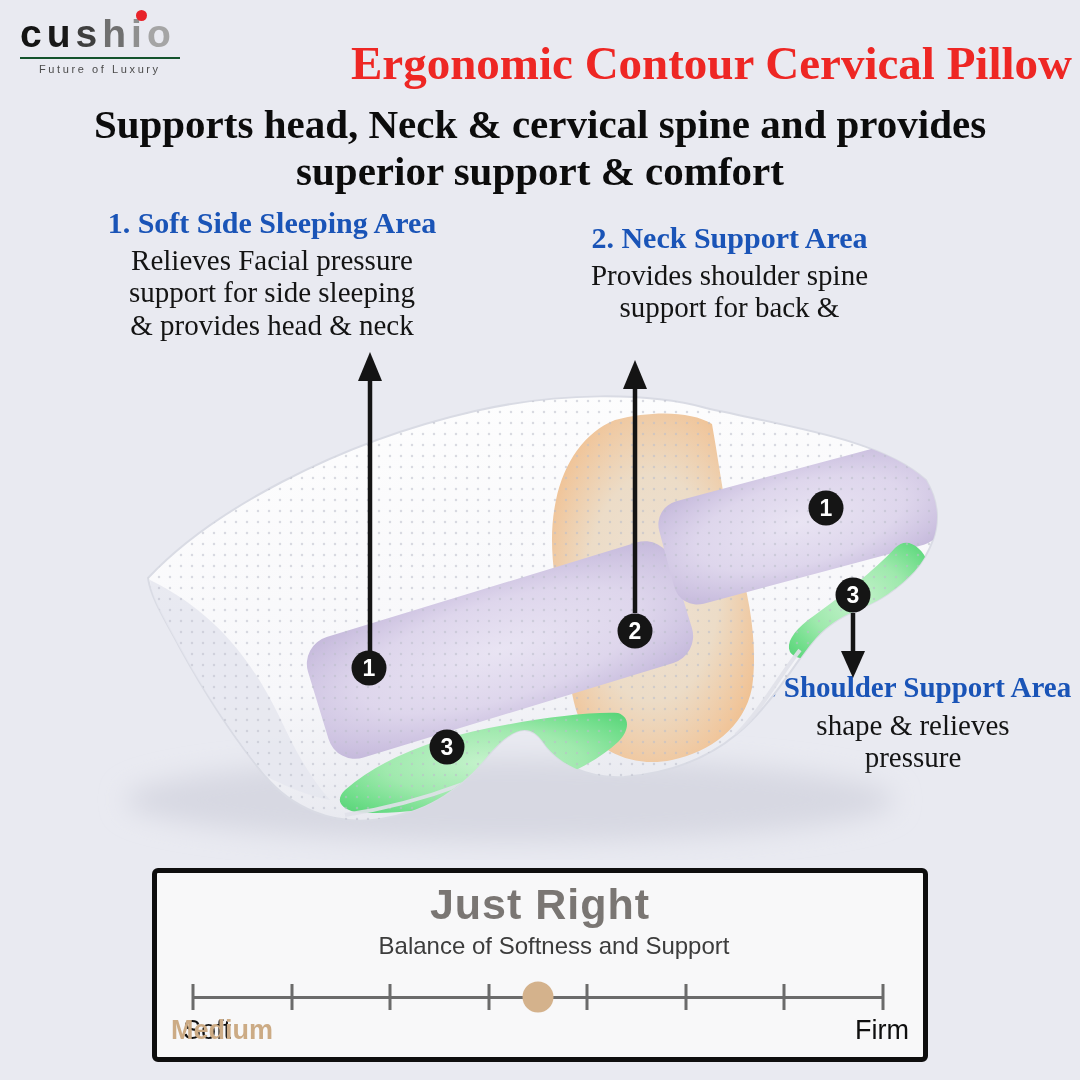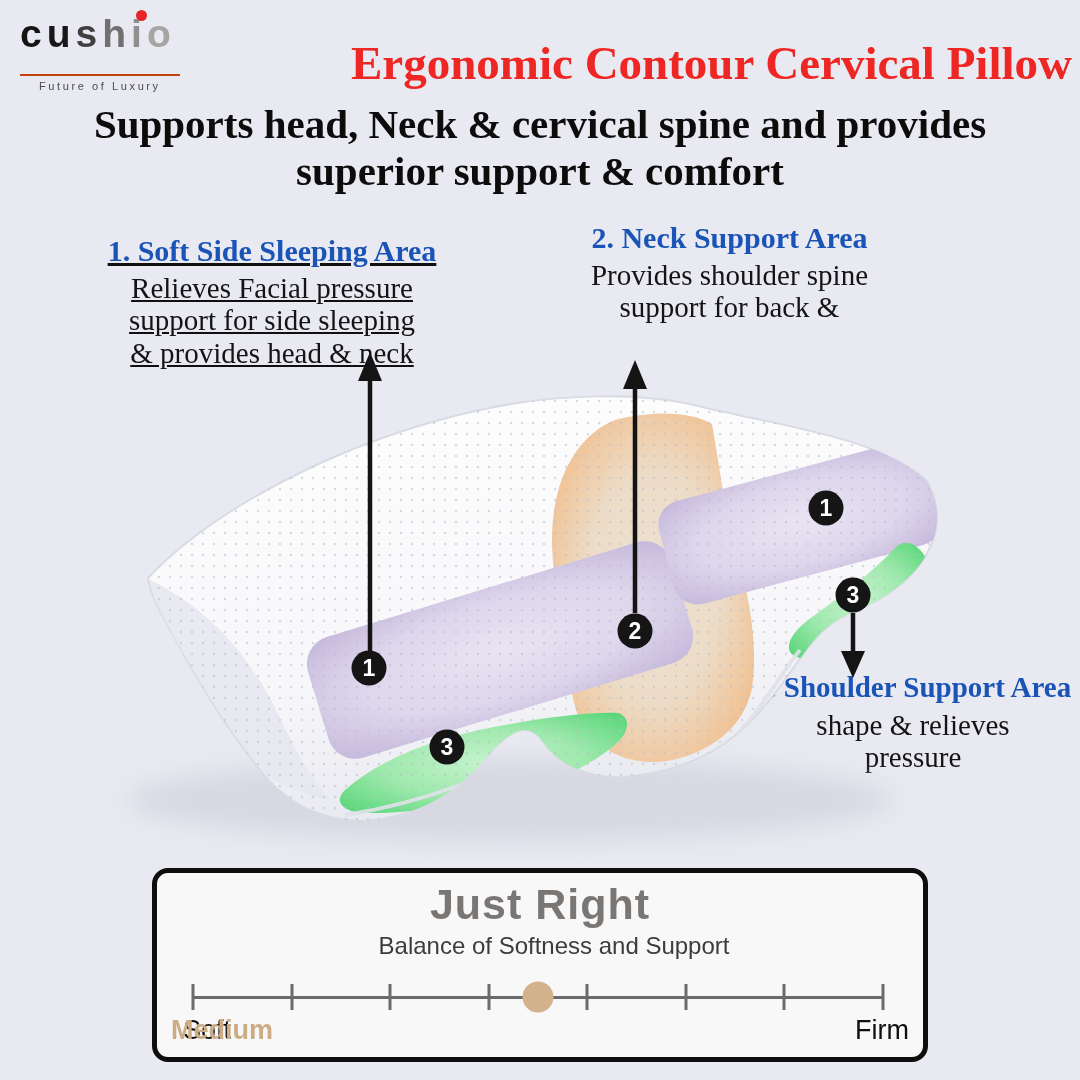--- a/index.html
+++ b/index.html
@@ -7,21 +7,21 @@
     position:relative;width:1080px;height:1080px;margin:0 auto;
     background:#e9eaf1;overflow:hidden;
     font-family:"Liberation Serif", serif;color:#101010;
   }
   
   .logo{position:absolute;left:20px;top:14px;text-align:center;}
   .logo-word{
     position:relative;display:inline-block;
     font-family:"Liberation Sans", sans-serif;font-weight:800;
     font-size:39px;letter-spacing:5px;line-height:1;
-    border-bottom:2px solid #c2410c;padding:0 4px 21px 0;
+    border-bottom:2px solid #14532d;padding:0 4px 4px 0;
   }
   .logo-word .l0{color:#141414}.logo-word .l1{color:#181818}
   .logo-word .l2{color:#3f3f3f}.logo-word .l3{color:#707070}
   .logo-word .l4{color:#8f8f8f}.logo-word .l5{color:#a5a5a5}
   .logo-i-dot{position:absolute;left:116px;top:-4px;width:11px;height:11px;border-radius:50%;background:#e8232a;}
   .logo-tagline{
     font-family:"Liberation Sans", sans-serif;font-size:11px;
     letter-spacing:2.6px;color:#4c4c4c;margin-top:4px;
   }
   
@@ -30,30 +30,30 @@
     text-align:right;font-size:47px;font-weight:700;color:#ee2724;line-height:1;
   }
   .subtitle{
     position:absolute;left:30px;right:30px;top:101px;margin:0;
     text-align:center;font-size:41px;font-weight:700;color:#0c0c0c;line-height:1.14;
   }
   
   .callout{position:absolute;text-align:center;}
   .callout-title{font-size:30px;font-weight:700;color:#1a54b7;white-space:nowrap;line-height:1.1;}
   .callout-body{font-size:29px;color:#141414;line-height:1.12;margin-top:5px;text-align:center;}
-  .callout-1{left:82px;top:234px;width:380px;text-decoration:underline;}
+  .callout-1{left:82px;top:206px;width:380px;}
   .callout-2{left:557px;top:221px;width:345px;}
   .callout-3{left:748px;top:672px;width:330px;}
   .callout-3 .callout-title{font-size:29px;}
   
   .pillow-svg{position:absolute;left:80px;top:340px;}
   
   .firmness-box{
     position:absolute;left:152px;top:868px;width:776px;height:194px;
-    box-sizing:border-box;border:5px solid #0e0e0e;border-radius:16px;
+    box-sizing:border-box;border:5px solid #0e0e0e;border-radius:6px;
     background:#f8f8f9;font-family:"Liberation Sans", sans-serif;
   }
   .jr-title{
     margin:8px 0 0 0;text-align:center;font-size:43px;font-weight:800;
     color:#7a7673;letter-spacing:1px;line-height:1.1;
   }
   .jr-sub{margin:4px 0 0 0;text-align:center;font-size:24px;font-weight:500;color:#3c3c3c;padding-left:28px;}
   .scale{position:absolute;left:36px;right:40px;top:108px;height:32px;}
   .scale-line{position:absolute;left:0;right:0;top:14.5px;height:3px;background:#6b6b6b;}
   .tick{position:absolute;top:3px;width:3px;height:26px;background:#6b6b6b;transform:translateX(-1.5px);}

